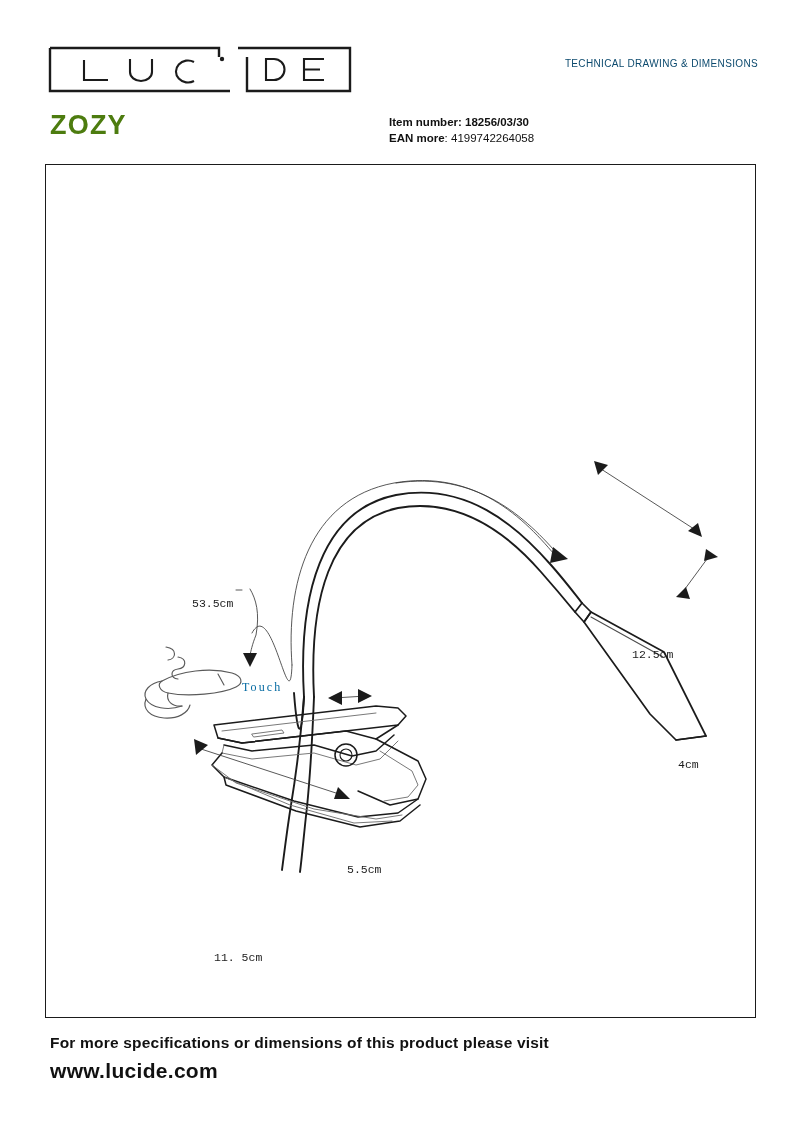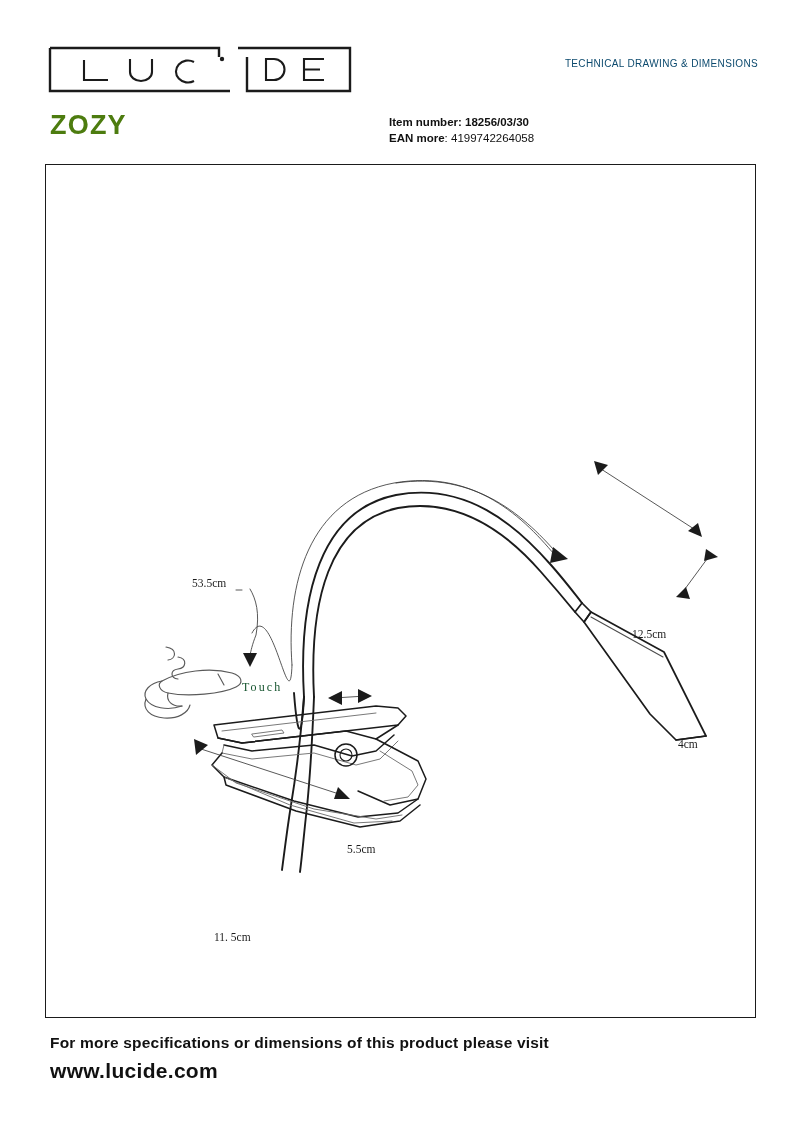--- a/index.html
+++ b/index.html
@@ -75,35 +75,36 @@
     height: 854px;
     display: block;
   }
 
   
   .dim {
     position: absolute;
     font-size: 11.5px;
     color: #1c1c1c;
     white-space: nowrap;
-    font-family: Liberation Serif, serif;
+    font-family: Liberation Mono, monospace;
+    margin-top: 20px;
   }
   .dim-535 { left: 146px; top: 412px; }
   .dim-125 { left: 586px; top: 463px; text-align: right; }
   .dim-4   { left: 632px; top: 573px; }
   .dim-55  { left: 301px; top: 678px; }
   .dim-115 { left: 168px; top: 766px; }
 
   .touch-label {
     position: absolute;
     left: 196px;
     top: 515px;
     font-size: 12px;
     letter-spacing: 2.1px;
-    color: #14532d;
+    color: #0369a1;
     font-family: "Liberation Serif", serif;
   }
 
   
   .footer-line1 {
     position: absolute;
     left: 50px;
     top: 1034px;
     font-size: 15.5px;
     font-weight: bold;

